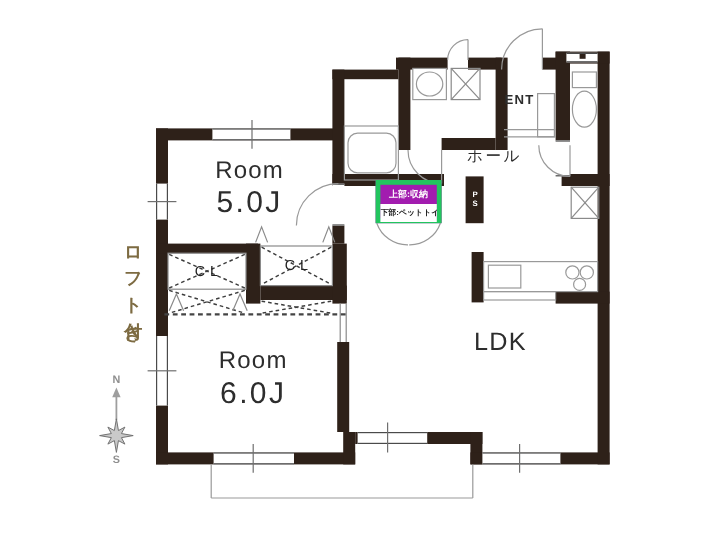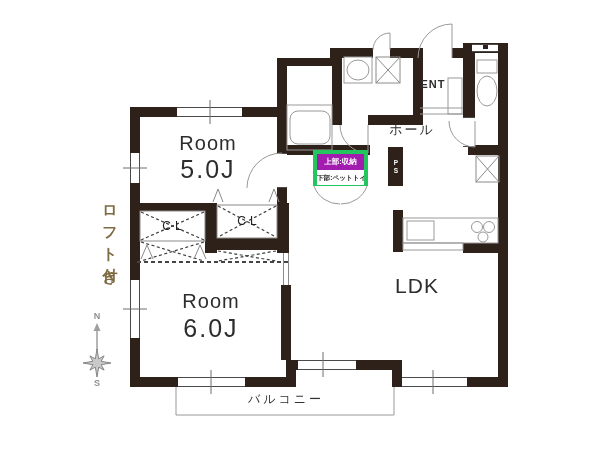--- a/index.html
+++ b/index.html
@@ -208,20 +208,19 @@
   <div class="lbl room-size" style="left:211px;top:328px;">6.0J</div>
 
   <div class="lbl ldk-name" style="left:387px;top:286px;margin-left:30px;">LDK</div>
 
   <div class="lbl cl" style="left:174px;top:226px;">CL</div>
   <div class="lbl cl" style="left:249px;top:221px;">CL</div>
 
   <div class="lbl hall" style="left:412px;top:130px;">ホール</div>
   <div class="lbl ent" style="left:433px;top:84px;">ENT</div>
 
-  <div class="lbl balcony" style="left:286px;top:399px;">バルコニー</div>
 
   <div class="loft">ロフト付き</div>
 
   <div class="compass-n" style="left:97px;top:316px;">N</div>
   <div class="compass-s" style="left:97px;top:383px;">S</div>
 
 </div>
 
 </body></html>

